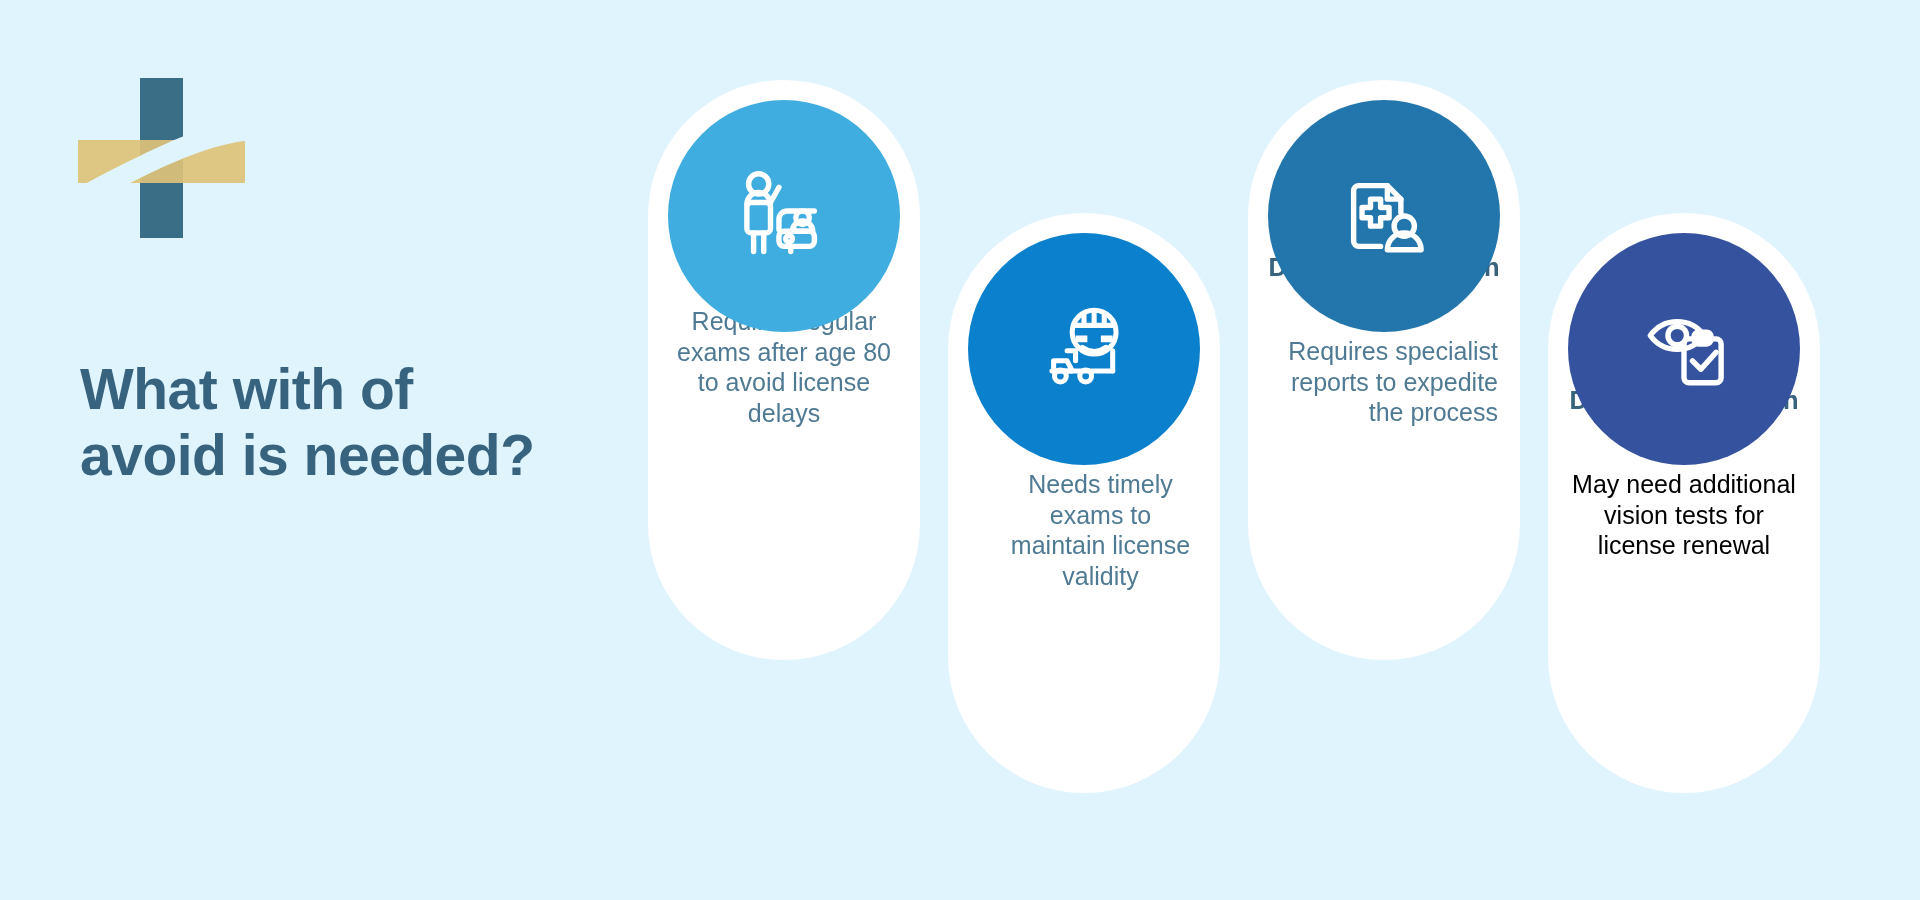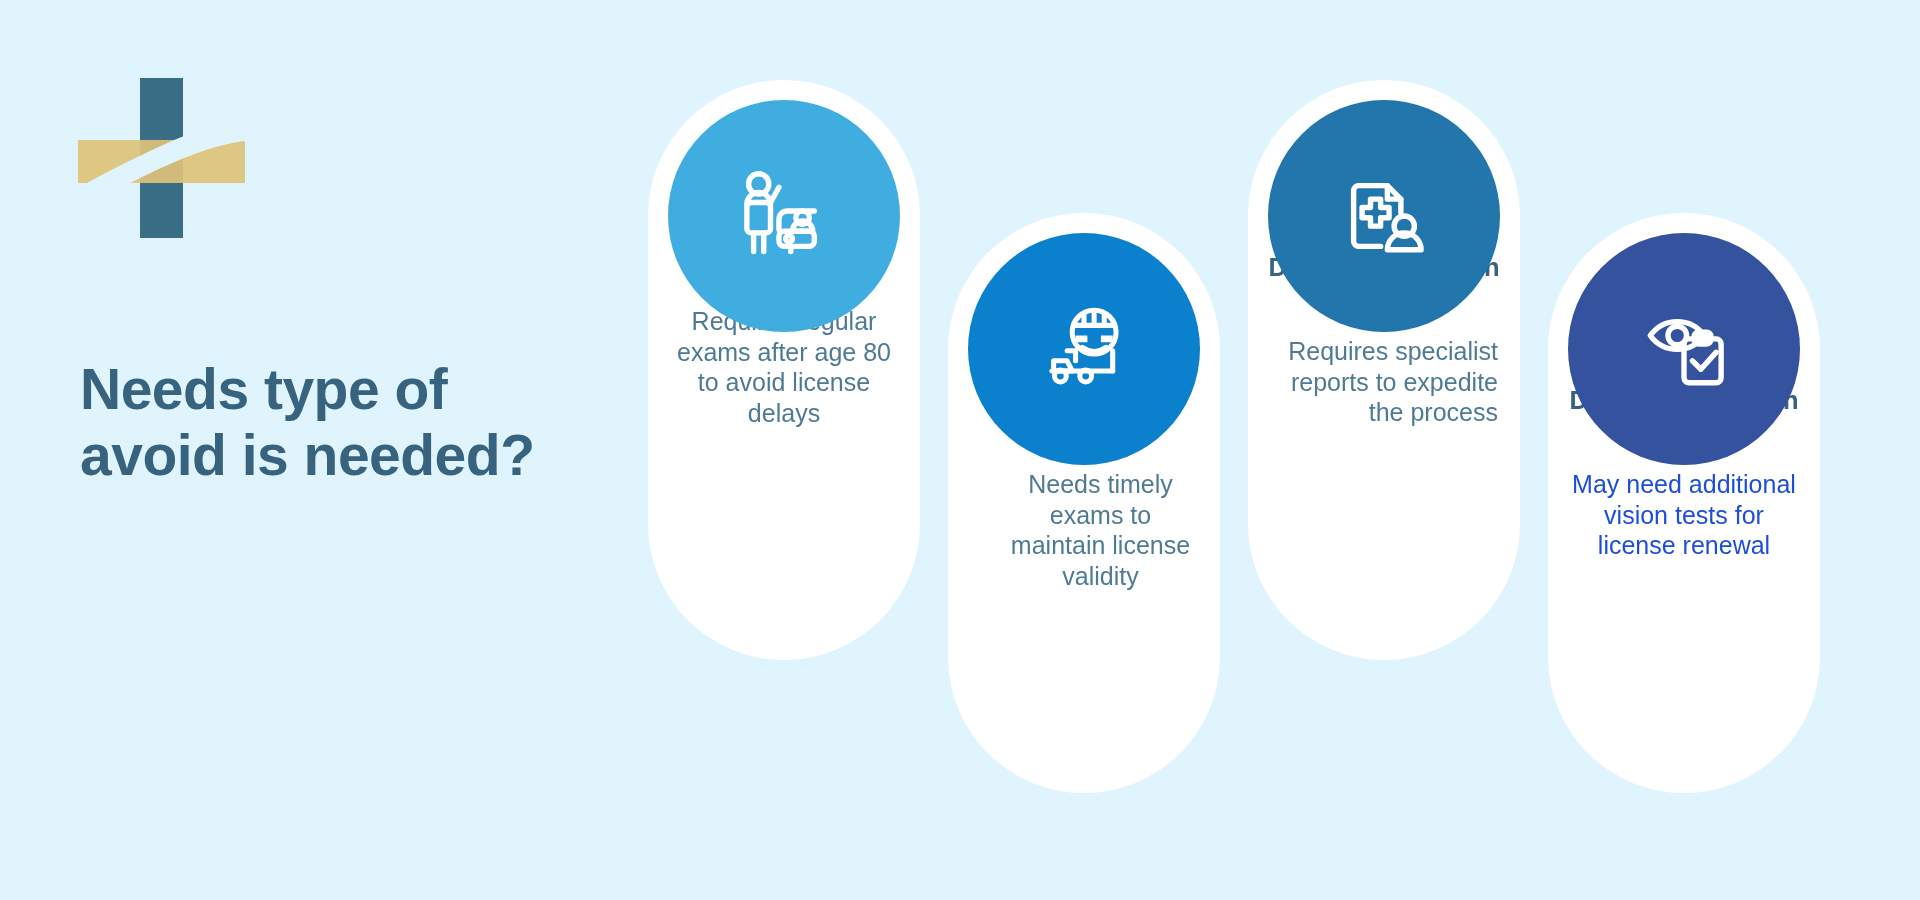--- a/index.html
+++ b/index.html
@@ -100,21 +100,21 @@
 
       <rect x="0" y="62" width="167" height="43" fill="#ddc178" opacity="0.92"></rect>
 
       <path d="M182 40 C130 40 60 78 -10 115 L-10 138 C60 100 130 62 182 62 Z" fill="#e0f4fd"></path>
 
       <path d="M182 62 C120 62 60 100 -10 138 L-10 160 C60 122 120 84 182 84 Z" fill="#ddc178" opacity="0"></path>
     </svg>
   </div>
 
   <h1 class="headline" style="color: rgb(55, 99, 127);">
-    <span class="headline-line">Needs type of</span>
+    <span class="headline-line">What with of</span>
     <span class="headline-line">avoid is needed?</span>
   </h1>
 
   <div class="cards">
 
     <div class="card card-1" style="background: rgb(255, 255, 255);">
       <div class="circle" style="background:#3fade0">
         <svg viewBox="0 0 64 64" fill="none" stroke="#ffffff" stroke-width="3.2" stroke-linecap="round" stroke-linejoin="round">
           <circle cx="17" cy="13" r="6"></circle>
           <path d="M10 25 a7 7 0 0 1 14 0"></path>
@@ -173,17 +173,17 @@
       <div class="circle" style="background:#35529f">
         <svg viewBox="0 0 64 64" fill="none" stroke="#ffffff" stroke-width="3.2" stroke-linecap="round" stroke-linejoin="round">
           <path d="M12 24 c8 -11 24 -11 32 0 c-8 11 -24 11 -32 0 z"></path>
           <circle cx="28" cy="24" r="5.5"></circle>
           <rect x="32" y="26" width="22" height="26" rx="3"></rect>
           <rect x="38" y="22" width="10" height="7" rx="2.5" fill="#ffffff" stroke="#ffffff"></rect>
           <path d="M37 39 l5 5 l9 -10"></path>
         </svg>
       </div>
       <div class="card-title" style="color: rgb(55, 99, 127);">Drivers with Vision Concerns</div>
-      <div class="card-desc" style="color: #1d4ed8;">May need additional vision tests for license renewal</div>
+      <div class="card-desc" style="color: #000000;">May need additional vision tests for license renewal</div>
     </div>
 
   </div>
 </div>
 
 </body></html>

